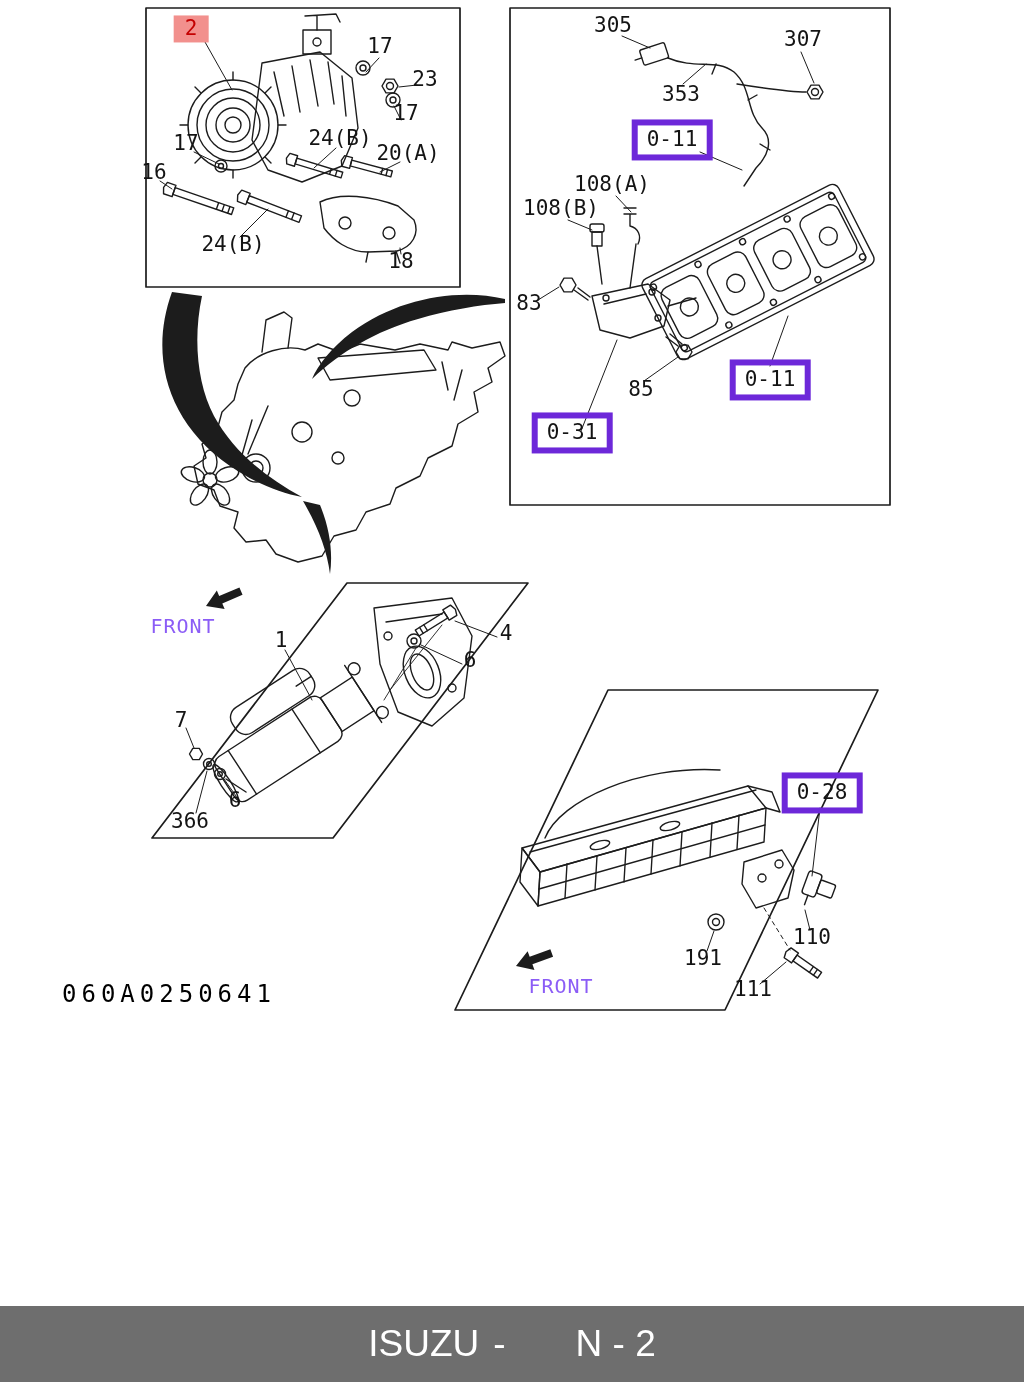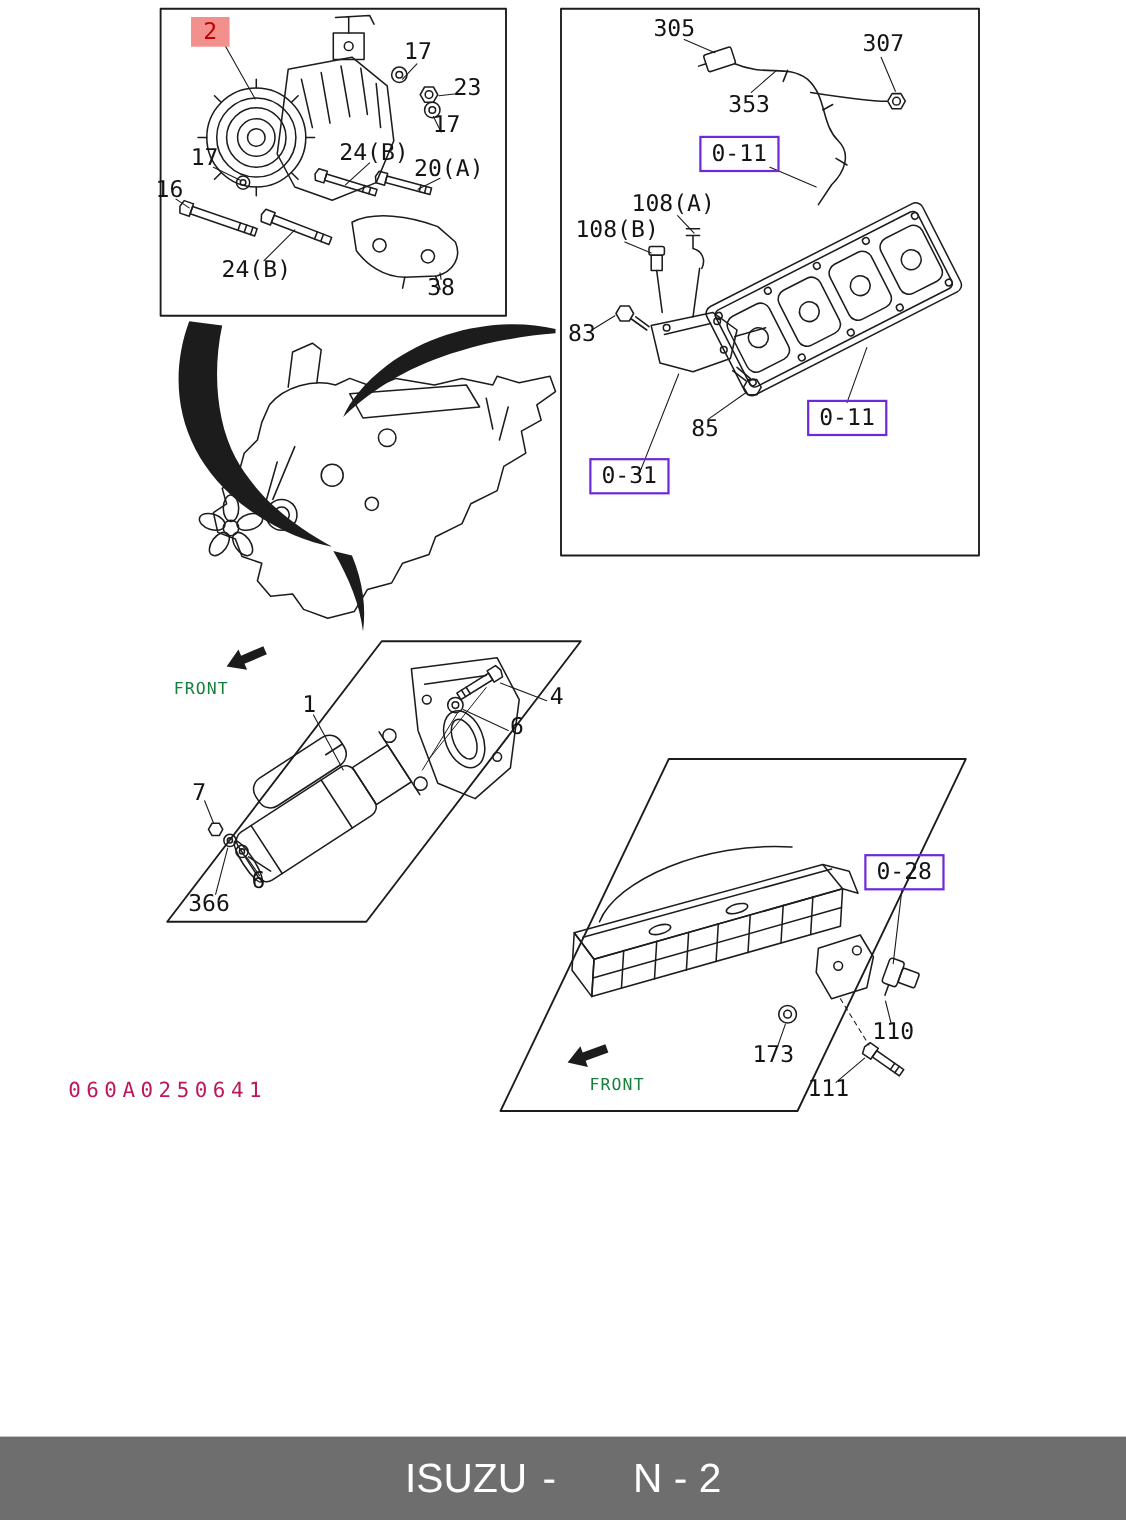--- a/index.html
+++ b/index.html
@@ -5,33 +5,33 @@
   * { margin:0; padding:0; box-sizing:border-box; }
   html,body { width:1024px; height:1382px; }
   body { background:#ffffff; font-family:"DejaVu Sans Mono", monospace; color:#1c1c1c; }
   .page { position:relative; width:1024px; height:1382px; background:#fff; overflow:hidden; }
   .art { position:absolute; left:0; top:0; color:var(--line,#1c1c1c); }
   .callout {
     position:absolute; transform:translate(-50%,-50%);
     font-size:21px; line-height:1.1; white-space:nowrap; color:#141414;
     background:transparent; padding:1px 2px;
   }
-  .callout.boxed { border:2px solid #6d28d9; padding:3px 9px; }
+  .callout.boxed { border:6px solid #6d28d9; padding:3px 9px; }
   .callout.highlighted {
     background:var(--highlight-bg,#f2908d);
     color:var(--highlight-text,#c40000);
     padding:2px 11px;
   }
   .front-label {
     position:absolute; transform:translate(-50%,-50%);
-    font-size:15px; letter-spacing:1px; color:#15803d;
+    font-size:20px; letter-spacing:1px; color:#8b5cf6;
   }
   .drawing-code {
     position:absolute; left:62px; top:980px;
-    font-size:19px; letter-spacing:5px; color:#be185d;text-align:right;
+    font-size:24px; letter-spacing:5px; color:#000000;text-align:right;
   }
   .footer {
     position:absolute; left:0; bottom:0; width:1024px; height:76px;
     background:var(--footer-bg,#6e6e6e); color:var(--footer-text,#ffffff);
     display:flex; align-items:center; justify-content:center; gap:14px;
     font-family:"Liberation Sans", sans-serif; font-size:37px;
   }
   .footer .gap { display:inline-block; width:42px; }
 </style>
 </head>
@@ -323,42 +323,42 @@
 
   <div class="callout highlighted" style="left:191px;top:29px">2</div>
   <div class="callout" style="left:380px;top:47px">17</div>
   <div class="callout" style="left:425px;top:80px">23</div>
   <div class="callout" style="left:406px;top:114px">17</div>
   <div class="callout" style="left:340px;top:139px">24(B)</div>
   <div class="callout" style="left:408px;top:154px">20(A)</div>
   <div class="callout" style="left:186px;top:144px">17</div>
   <div class="callout" style="left:154px;top:173px">16</div>
   <div class="callout" style="left:233px;top:245px">24(B)</div>
-  <div class="callout" style="left:401px;top:262px">38</div>
+  <div class="callout" style="left:401px;top:262px">18</div>
 
   <div class="callout" style="left:613px;top:26px">305</div>
   <div class="callout" style="left:803px;top:40px">307</div>
   <div class="callout" style="left:681px;top:95px">353</div>
   <div class="callout boxed" style="left:672px;top:140px">0-11</div>
   <div class="callout" style="left:612px;top:185px">108(A)</div>
   <div class="callout" style="left:561px;top:209px">108(B)</div>
   <div class="callout" style="left:529px;top:304px">83</div>
   <div class="callout" style="left:641px;top:390px">85</div>
   <div class="callout boxed" style="left:770px;top:380px">0-11</div>
   <div class="callout boxed" style="left:572px;top:433px">0-31</div>
 
   <div class="callout" style="left:281px;top:641px">1</div>
   <div class="callout" style="left:506px;top:634px">4</div>
   <div class="callout" style="left:470px;top:661px">6</div>
   <div class="callout" style="left:181px;top:721px">7</div>
   <div class="callout" style="left:235px;top:801px">6</div>
   <div class="callout" style="left:190px;top:822px">366</div>
 
   <div class="callout boxed" style="left:822px;top:793px">0-28</div>
-  <div class="callout" style="left:703px;top:959px">173</div>
+  <div class="callout" style="left:703px;top:959px">191</div>
   <div class="callout" style="left:812px;top:938px">110</div>
   <div class="callout" style="left:753px;top:990px">111</div>
 
   <div class="front-label" style="left:183px;top:626px">FRONT</div>
   <div class="front-label" style="left:561px;top:986px">FRONT</div>
 
   <div class="drawing-code">060A0250641</div>
 
   <div class="footer">
     <span>ISUZU</span>

